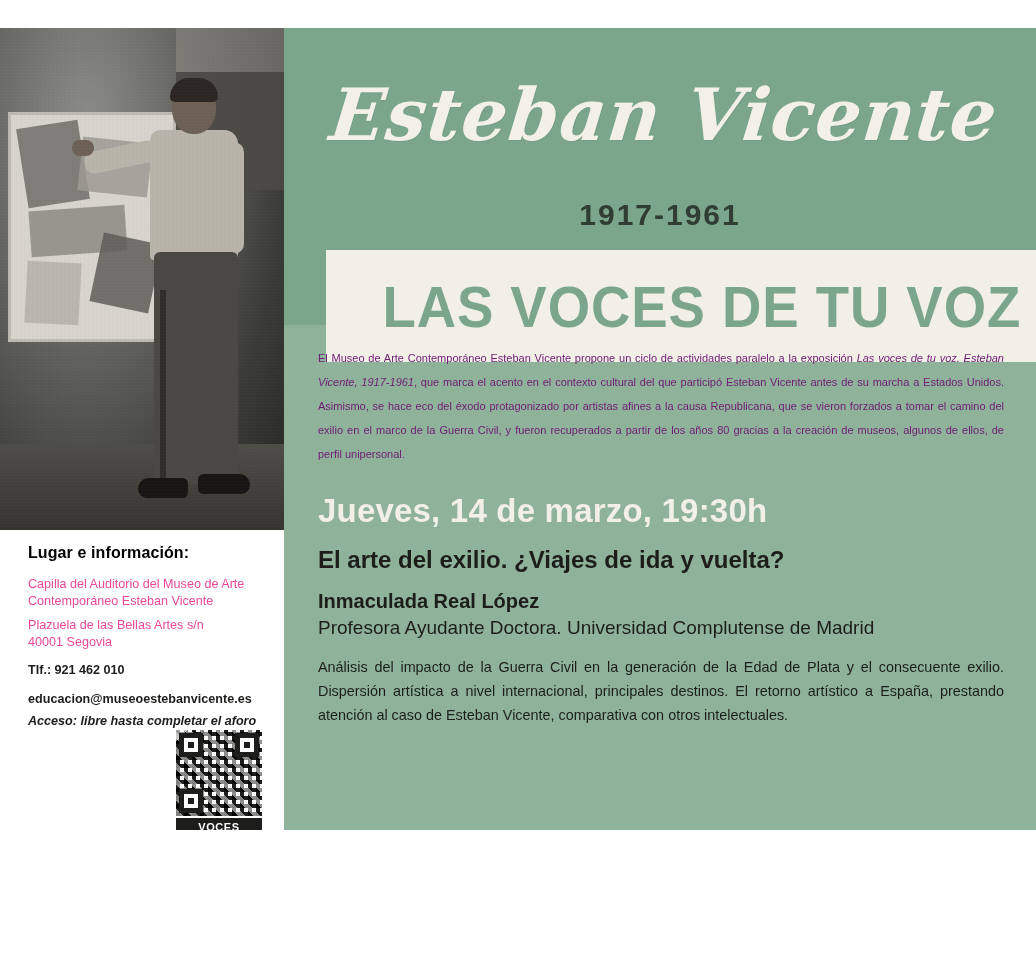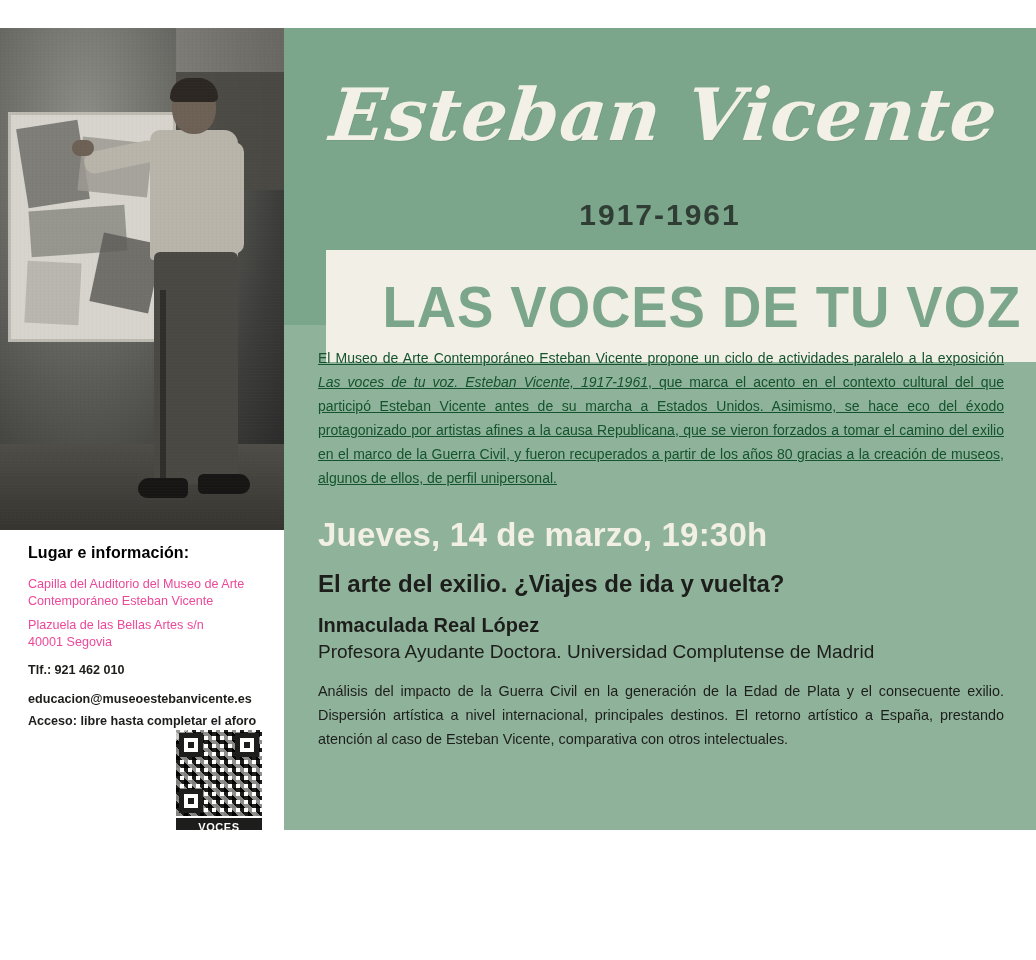--- a/index.html
+++ b/index.html
@@ -143,21 +143,21 @@
     display: flex; align-items: center; justify-content: center; margin-left: 42px;
   }
   .subtitle {
     font-size: 58px; font-weight: bold; color: #7ba68b;
     letter-spacing: 1px;
     transform: scaleX(.94);
     font-family: "Liberation Sans", sans-serif;
   }
   .body-wrap { position: absolute; left: 34px; top: 318px; width: 686px; }
   .para {
-    font-size: 14px; line-height: 24px; color: #14532d; text-align: justify; text-decoration: underline;
+    font-size: 11px; line-height: 24px; color: #701a75; text-align: justify;
   }
   .para em { font-style: italic; }
   .date {
     margin-top: 26px;
     font-size: 33px; font-weight: bold; color: #f1efe6;
     letter-spacing: .2px;
   }
   .talk-title {
     margin-top: 16px;
     font-size: 24px; font-weight: bold; color: #1d1d1b;
@@ -214,21 +214,21 @@
   </div>
 
   <div class="info-col">
     <div class="info-title">Lugar e información:</div>
     <div class="info-line">Capilla del Auditorio del Museo de Arte</div>
     <div class="info-line">Contemporáneo Esteban Vicente</div>
     <div class="info-line" style="margin-top:8px;">Plazuela de las Bellas Artes s/n</div>
     <div class="info-line">40001 Segovia</div>
     <div class="info-strong" style="margin-top:12px;font-weight:bold;">Tlf.: 921 462 010</div>
     <div class="info-strong" style="margin-top:12px;font-weight:bold;">educacion@museoestebanvicente.es</div>
-    <div class="info-strong" style="margin-top:6px;font-weight:bold;">Acceso: libre hasta completar el aforo</div>
+    <div class="info-strong" style="margin-top:6px;font-weight:bold;font-style:italic;">Acceso: libre hasta completar el aforo</div>
 
     <div class="qr-wrap">
       <div class="qr">
         <span class="qr-eye tl"></span>
         <span class="qr-eye tr"></span>
         <span class="qr-eye bl"></span>
       </div>
       <div class="qr-label">VOCES</div>
     </div>
   </div>

